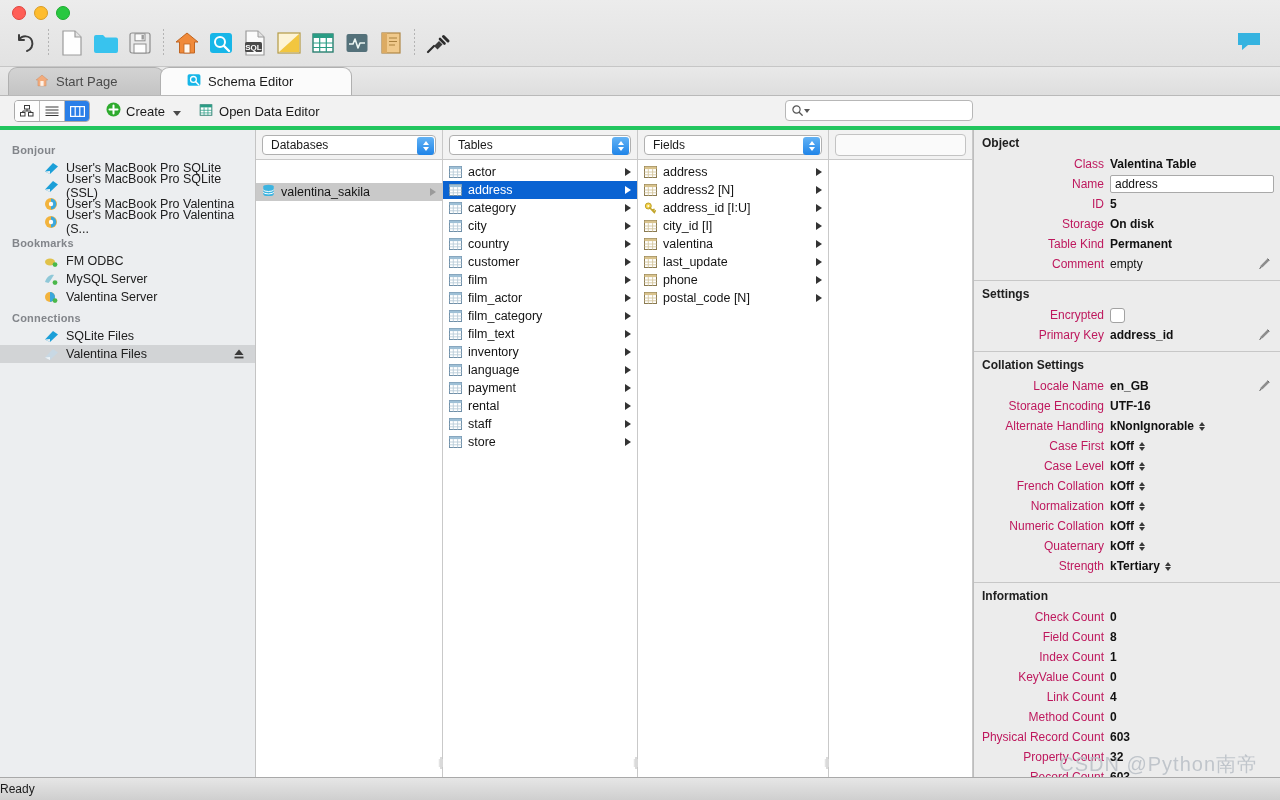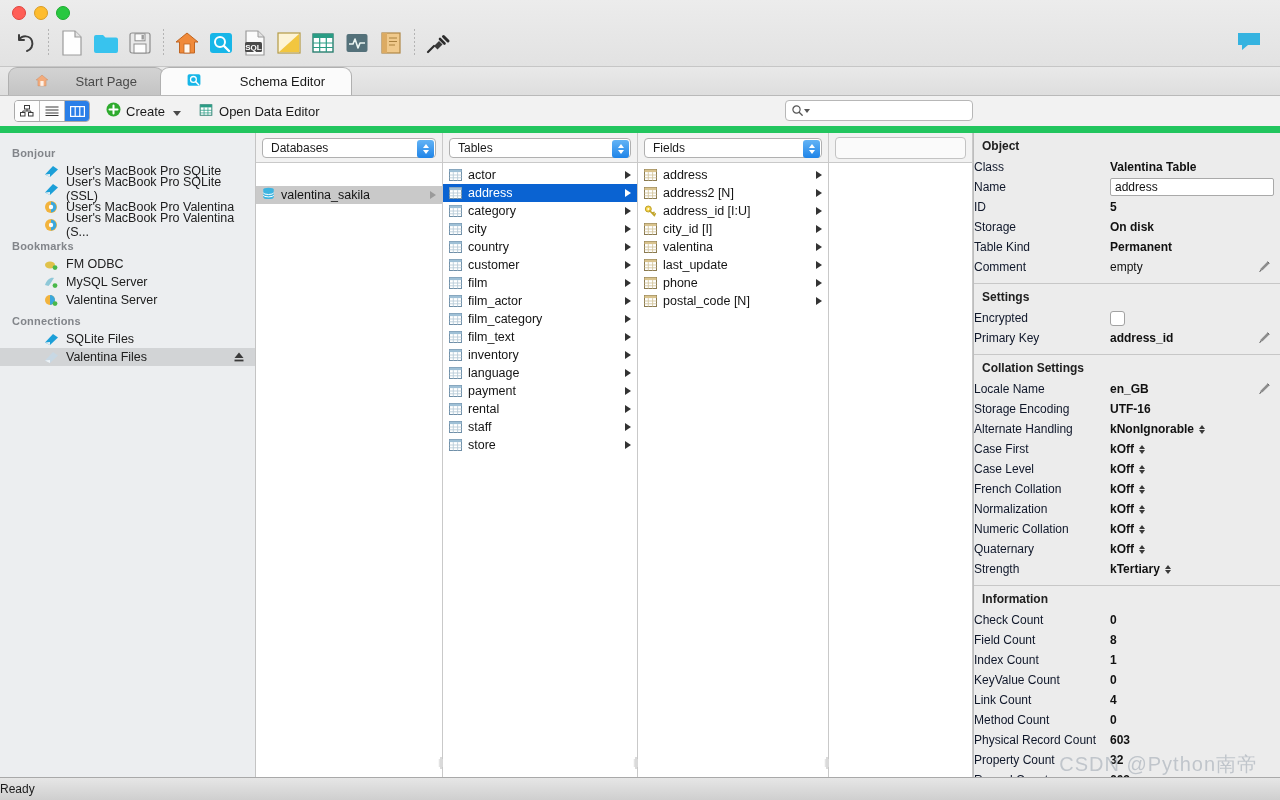--- a/index.html
+++ b/index.html
@@ -28,29 +28,29 @@
   .tbtn{width:34px;height:34px;display:flex;align-items:center;justify-content:center;cursor:default;}
   .tsep{width:1px;height:28px;margin:0 6px;
     background:repeating-linear-gradient(to bottom,#b4b4b4 0 2px,transparent 2px 4px);}
   .chatbtn{position:absolute;right:14px;top:24px;width:34px;height:34px;
     display:flex;align-items:center;justify-content:center;}
 
   
   .tabbar{height:28px;position:relative;flex:0 0 auto;
     background:linear-gradient(180deg,#e9e9e9,#dedede);
     border-bottom:1px solid #b9b9b9;}
-  .tab{position:absolute;top:0;height:28px;display:flex;align-items:center;justify-content:space-between;
+  .tab{position:absolute;top:0;height:28px;display:flex;align-items:center;justify-content:flex-start;
     gap:7px;padding:8px 26px;border:1px solid #b0b0b0;border-bottom:none;
     border-radius:9px 9px 0 0;font-size:13px;color:#4a4a4a;box-sizing:border-box;}
   .tab.t0{left:8px;width:156px;background:linear-gradient(180deg,#d3d3d3,#c4c4c4);}
   .tab.t1{left:160px;width:192px;background:#fbfbfb;color:#1a1a1a;border-color:#b0b0b0;}
 
   
   .subbar{height:30px;flex:0 0 auto;position:relative;
-    background:#f2f2f2;border-bottom:7px solid #22c55e;display:flex;align-items:center;}
+    background:#f2f2f2;border-bottom:4px solid #22c55e;display:flex;align-items:center;}
   .segmented{display:flex;margin-left:14px;border:1px solid #a9a9a9;border-radius:4px;overflow:hidden;height:20px;background:#fff;}
   .seg{width:24px;height:20px;display:flex;align-items:center;justify-content:center;border-right:1px solid #bdbdbd;background:#fdfdfd;}
   .seg:last-child{border-right:none;}
   .seg.on{background:#2a7fe8;}
   .createbtn{display:flex;align-items:center;gap:5px;margin-left:16px;font-size:13px;}
   .caret-s{width:0;height:0;border-left:4px solid transparent;border-right:4px solid transparent;
     border-top:5px solid #4a4a4a;margin-left:3px;margin-top:5px;}
   .opendata{display:flex;align-items:center;gap:6px;margin-left:18px;font-size:13px;}
   .searchwrap{position:absolute;left:785px;top:4px;width:188px;height:21px;
     border:1px solid #b7b7b7;border-radius:4px;background:#fff;display:flex;align-items:center;padding:0 6px;box-sizing:border-box;}
@@ -95,21 +95,21 @@
   .row.sel .disc{border-left-color:#fff;}
   .row.selgray .disc{border-left-color:#9a9a9a;}
   .grip{position:absolute;left:-3px;bottom:6px;width:7px;height:16px;}
 
   
   .inspector{width:306px;flex:0 0 306px;background:#ececec;border-left:1px solid #bdbdbd;
     overflow:hidden;display:flex;flex-direction:column;}
   .sec-title{font-size:12px;font-weight:bold;color:#202020;padding:6px 0 4px 8px;}
   .sec{border-bottom:1px solid #c7c7c7;padding-bottom:6px;position:relative;}
   .prow{display:flex;align-items:center;height:20px;position:relative;}
-  .plab{width:130px;flex:0 0 130px;padding-right:6px;font-size:12px;color:#0f172a;}
+  .plab{width:130px;flex:0 0 130px;text-align:right;padding-right:6px;font-size:12px;color:#be185d;}
   .pval{font-size:12px;color:#111;font-weight:bold;display:flex;align-items:center;gap:3px;}
   .pval.norm{font-weight:normal;}
   .nametf{width:164px;height:18px;border:1px solid #a9a9a9;background:#fff;border-radius:2px;
     display:flex;align-items:center;padding-left:4px;box-sizing:border-box;font-size:12px;font-weight:normal;color:#111;}
   .chk{width:13px;height:13px;border:1px solid #a2a2a2;background:#fff;border-radius:3px;}
   .pencil{position:absolute;right:9px;top:3px;}
   .stepper{display:inline-flex;flex-direction:column;gap:1px;margin-left:2px;}
   .st-u{width:0;height:0;border-left:3.5px solid transparent;border-right:3.5px solid transparent;border-bottom:4px solid #3a3a3a;}
   .st-d{width:0;height:0;border-left:3.5px solid transparent;border-right:3.5px solid transparent;border-top:4px solid #3a3a3a;}
 

